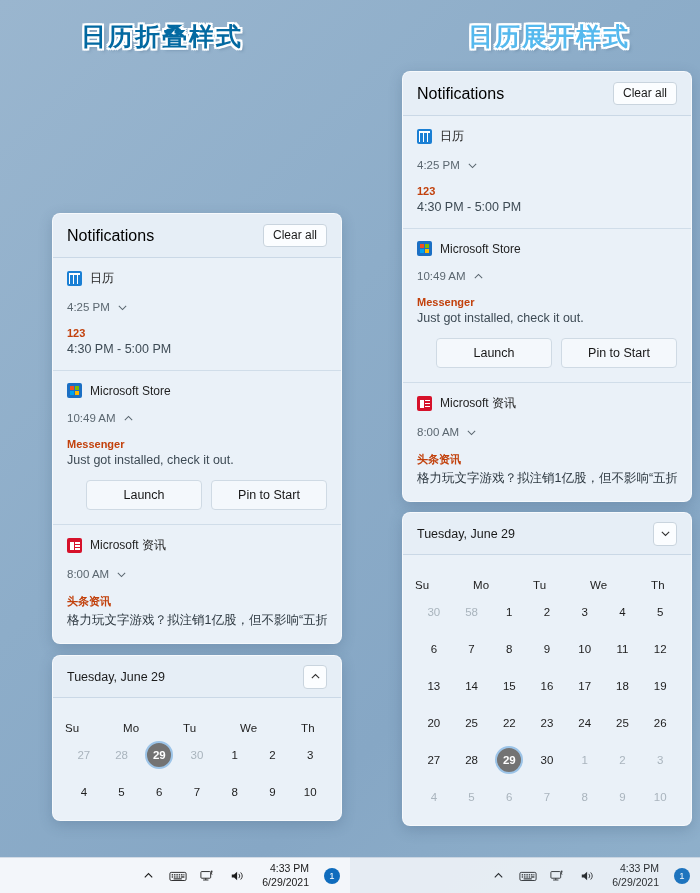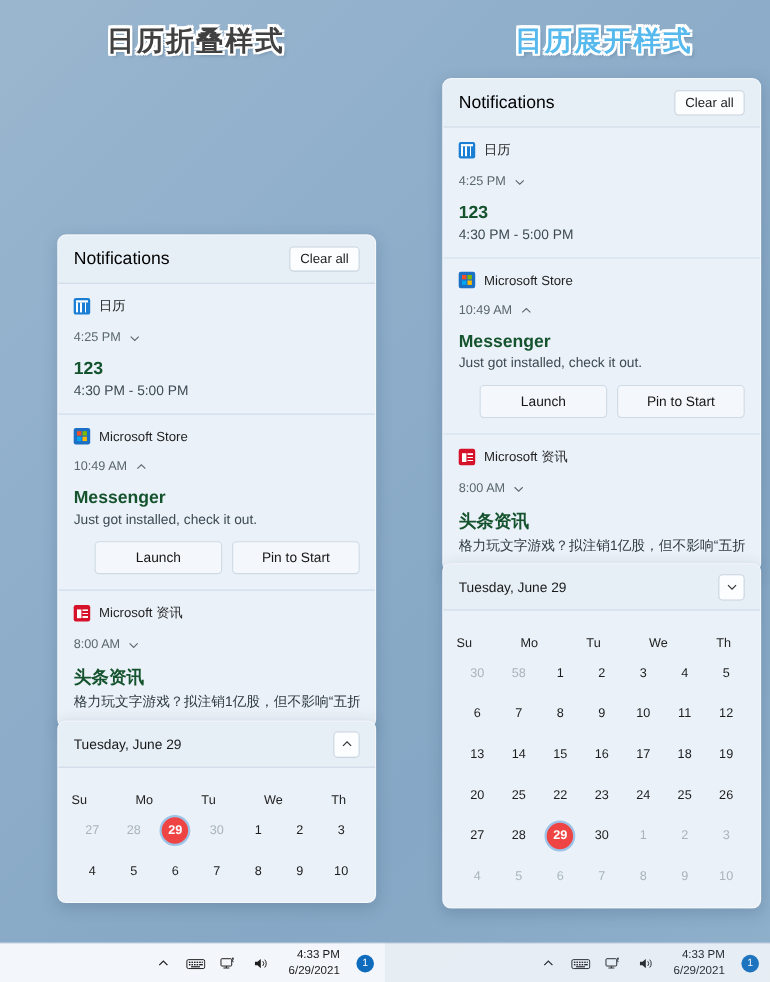--- a/index.html
+++ b/index.html
@@ -16,22 +16,22 @@
   
   .title {
     position: absolute;
     font-size: 25px;
     font-weight: bold;
     letter-spacing: 2px;
     font-family: "DejaVu Sans", "Liberation Sans", sans-serif;
     white-space: nowrap;
   }
   .title-left {
-    left: 97px; top: 20px;
-    color: #404040;
+    left: 81px; top: 20px;
+    color: #0369a1;
     text-shadow:
       -2px -2px 0 #ffffff,  2px -2px 0 #ffffff,
       -2px  2px 0 #ffffff,  2px  2px 0 #ffffff,
       -2px  0   0 #ffffff,  2px  0   0 #ffffff,
        0   -2px 0 #ffffff,  0    2px 0 #ffffff,
        3px 3px 3px rgba(80,110,140,.45);
   }
   .title-right {
     left: 468px; top: 20px;
     color: #55b9ee;
@@ -122,21 +122,21 @@
   }
 
   .time-row {
     display: flex; align-items: center; gap: 7px;
     margin-top: 14px;
   }
   .time-text { font-size: 11.5px; color: #5b6770; }
   .chev { width: 11px; height: 11px; color: #5b6770; display: inline-block; }
   .chev svg { display: block; }
 
-  .notif-title { font-size: 16px; color: #14532d; font-weight: bold; margin-top: 14px; }
+  .notif-title { font-size: 11px; color: #c2410c; font-weight: bold; margin-top: 14px; }
   .notif-body  { font-size: 12.5px; color: #3d4a54; margin-top: 3px; white-space: nowrap; overflow: hidden; }
   .notif-body.cjk { color: #2d3840; }
 
   .actions { display: flex; gap: 9px; margin-top: 13px; margin-left: 19px; }
   .action-btn {
     flex: 1 1 0;
     text-align: center;
     font-size: 12.5px;
     color: #171717;
     background: #f4f8fc;
@@ -189,21 +189,21 @@
     font-size: 11.5px; color: #1d1d1d;
     cursor: pointer;
   }
   .day-cell.muted { color: #a9b4bd; }
   .day-cell.selected {
     color: #ffffff;
     font-weight: bold;
   }
   .day-cell.selected span {
     width: 28px; height: 28px; border-radius: 50%;
-    background: #ef4444;
+    background: #737373;
     border: 2px solid #9cc4e8;
     display: flex; align-items: center; justify-content: center; text-align: center;
   }
 
   
   .taskbar {
     position: absolute;
     bottom: 0; height: 36px;
     background: #f3f6fa;
     display: flex; align-items: center; justify-content: flex-end;

